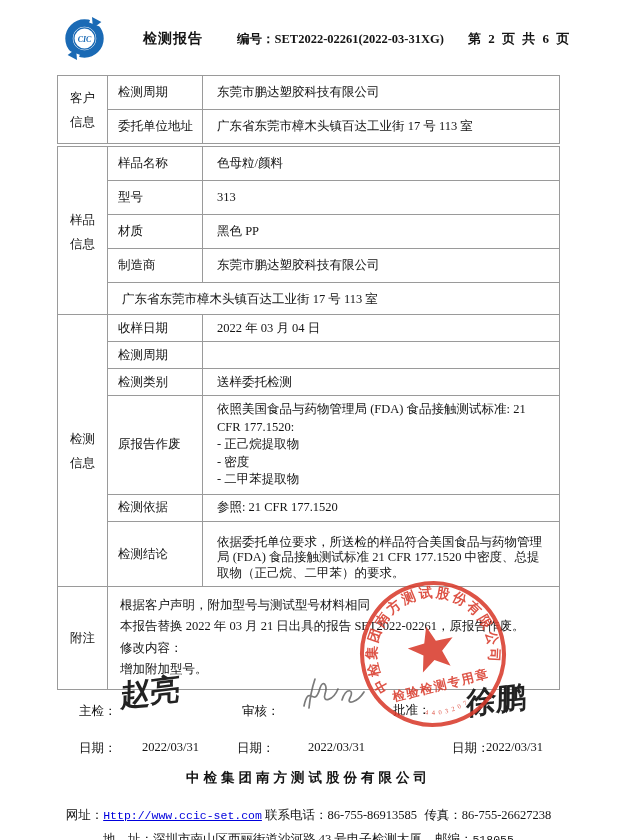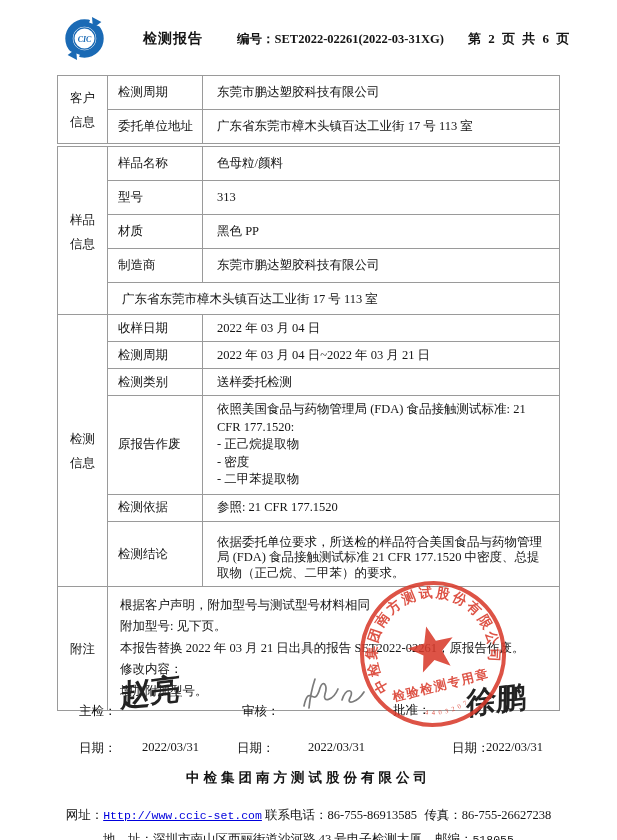--- a/index.html
+++ b/index.html
@@ -129,21 +129,20 @@
     <div class="sec-label">
         <span>检测信息</span>
       </div>
     <div class="rows">
       <div class="row">
         <div class="fl">收样日期</div>
         <div class="fv">2022 年 03 月 04 日</div>
       </div>
       <div class="row">
         <div class="fl">检测周期</div>
-        <div class="fv">2022 年 03 月 04 日~2022 年 03 月 21 日</div>
       </div>
       <div class="row">
         <div class="fl">检测类别</div>
         <div class="fv">送样委托检测</div>
       </div>
       <div class="row">
         <div class="fl">原报告作废</div>
         <div class="fv block">
           <div class="ln">依照美国食品与药物管理局 (FDA) 食品接触测试标准: 21 CFR 177.1520:</div>
           <div class="ln">- 正己烷提取物</div>
@@ -160,21 +159,20 @@
         <div class="fv wrap">依据委托单位要求，所送检的样品符合美国食品与药物管理局 (FDA) 食品接触测试标准 21 CFR 177.1520 中密度、总提取物（正己烷、二甲苯）的要求。</div>
       </div>
     </div>
   </div>
   <div class="sec">
     <div class="sec-label">
         <span>附注</span>
       </div>
     <div class="notes-cell">
       <div class="ln">根据客户声明，附加型号与测试型号材料相同</div>
-      <div class="ln">附加型号: 见下页。</div>
       <div class="ln">本报告替换 2022 年 03 月 21 日出具的报告 SET2022-02261，原报告作废。</div>
       <div class="ln">修改内容：</div>
       <div class="ln">增加附加型号。</div>
     </div>
   </div>
 </div>
 
 <div class="abs sig-label" style="left:79px;top:703px;">主检：</div>
 <div class="abs sig-name" style="left:120px;top:676px;">赵亮</div>
 <div class="abs sig-label" style="left:242px;top:703px;">审核：</div>

